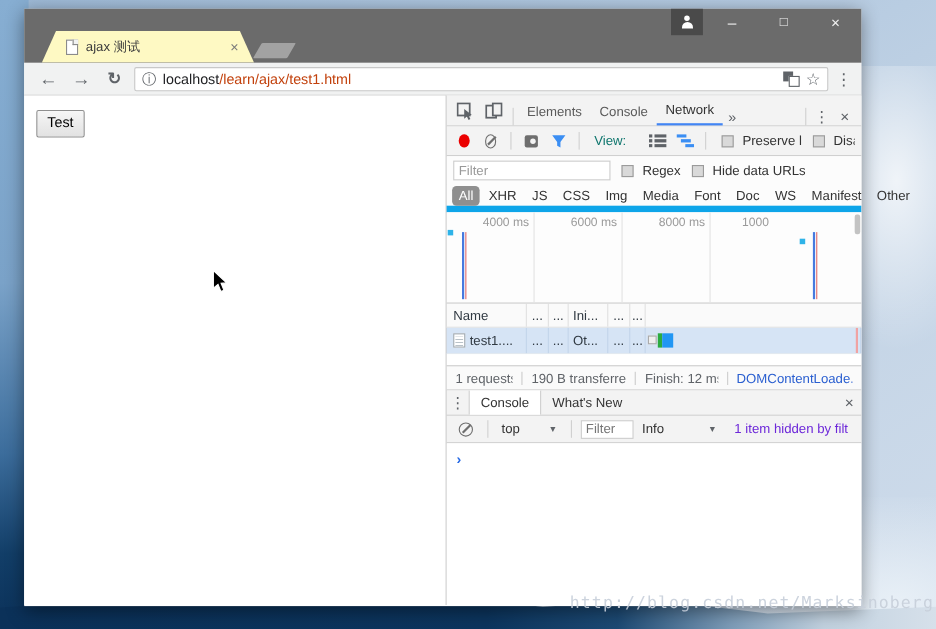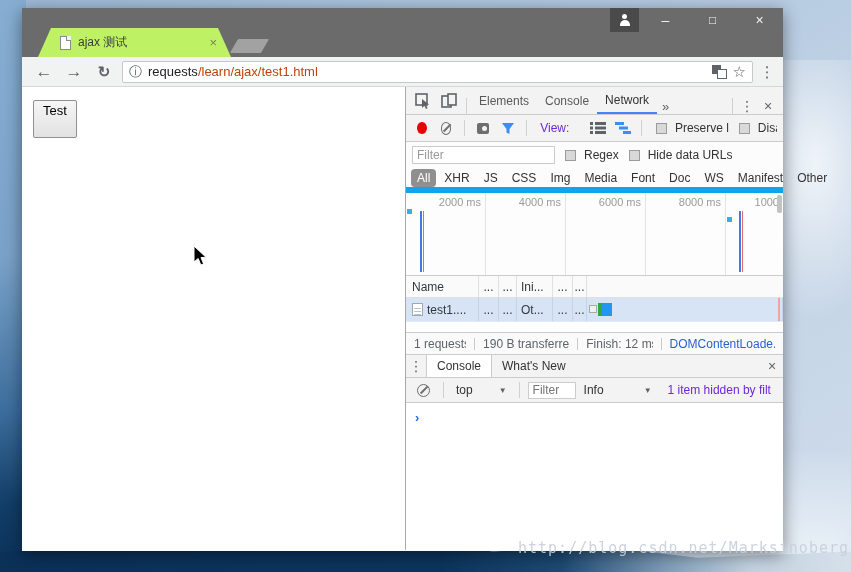--- a/index.html
+++ b/index.html
@@ -34,21 +34,21 @@
   .person { position:relative; width:12px; height:12px; }
   .person::before { content:""; position:absolute; left:3.5px; top:0; width:5px; height:5px;
     border-radius:50%; background:#fff; }
   .person::after { content:""; position:absolute; left:1px; top:6px; width:10px; height:6px;
     border-radius:5px 5px 0 0; background:#fff; }
   .win-controls { position:absolute; right:0; top:0; height:24px; display:flex; }
   .win-btn { width:47px; height:24px; color:#f0f0f0; font-size:14px;
     display:flex; align-items:center; justify-content:center; }
   .win-btn.max { font-size:12px; }
 
-  .tab { position:absolute; left:16px; bottom:0; width:193px; height:29px; background:#bef264;
+  .tab { position:absolute; left:16px; bottom:0; width:193px; height:29px; background:#fef9c3;
     clip-path:polygon(13px 0, 180px 0, 193px 100%, 0 100%);
     display:flex; align-items:center; padding:0 14px 0 22px; gap:7px; }
   .favicon { width:11px; height:14px; background:#fff; border:1px solid #8b8b8b;
     position:relative; flex:0 0 auto; }
   .favicon::after { content:""; position:absolute; right:-1px; top:-1px; width:4px; height:4px;
     background:#f1f2f2; border-left:1px solid #8b8b8b; border-bottom:1px solid #8b8b8b; }
   .tab-title { font-size:12px; color:#3c3c3c; flex:1; overflow:hidden; white-space:nowrap; }
   .tab-close { font-size:13px; color:#7a7a7a; }
   .newtab-btn { position:absolute; left:212px; bottom:4px; width:31px; height:14px;
     background:#a2a2a2; transform:skewX(-30deg); border-radius:1px; }
@@ -67,21 +67,21 @@
   .translate-ico::before { content:""; position:absolute; left:0; top:0; width:9px; height:9px;
     background:#5f6368; }
   .translate-ico::after { content:""; position:absolute; right:0; bottom:0; width:8px; height:8px;
     background:#fff; border:1px solid #5f6368; }
   .star-ico { font-size:15px; color:#5f6368; flex:0 0 auto; }
   .menu-ico { font-size:15px; color:#5f6368; width:16px; text-align:center; }
 
   
   .content { display:flex; height:463px; }
   .page { width:383px; background:#fff; position:relative; }
-  .test-btn { position:absolute; left:11px; top:13px; padding:2px 9px 19px;
+  .test-btn { position:absolute; left:11px; top:13px; padding:2px 9px 6px;
     font-size:13px; color:#000; background:linear-gradient(#f6f6f6,#e2e2e2);
     border:1px solid #8f8f8f; border-radius:2px; }
   .cursor-svg { position:absolute; left:171px; top:158px; }
 
   
   .devtools { width:378px; border-left:1px solid #a8a8a8; background:#fff;
     font-size:12px; color:#303942; display:flex; flex-direction:column; }
   .dt-row { display:flex; align-items:center; flex:0 0 auto; }
   .sep { width:1px; height:16px; background:#d0d0d0; margin:0 4px; flex:0 0 auto; }
 
@@ -96,21 +96,21 @@
 
   .dt-netbar { height:27px; background:#f3f3f3; border-bottom:1px solid #ccc; padding:0 6px; gap:4px; }
   .rec-dot { width:12px; height:12px; border-radius:50%; background:#eb0000; margin:0 5px; }
   .clear-ico { position:relative; width:13px; height:13px; border:1.5px solid #6e6e6e;
     border-radius:50%; margin:0 5px; }
   .clear-ico::after { content:""; position:absolute; left:0.5px; top:4.5px; width:10px; height:1.5px;
     background:#6e6e6e; transform:rotate(-45deg); }
   .cam-ico { width:15px; height:11px; background:#6e6e6e; border-radius:2px; position:relative; margin:0 4px; }
   .cam-ico::after { content:""; position:absolute; left:5px; top:3px; width:5px; height:5px;
     border-radius:50%; background:#f3f3f3; }
-  .view-label { color:#6d28d9; margin:0 14px 0 5px; }
+  .view-label { color:#0f766e; margin:0 14px 0 5px; }
   .cb { width:11px; height:11px; background:#d9d9d9; border:1px solid #9b9b9b; margin:0 4px 0 6px; flex:0 0 auto; }
   .cb-label { color:#333; white-space:nowrap; overflow:hidden; }
 
   .dt-filterrow { height:26px; background:#fcfcfc; padding:0 6px; gap:4px; }
   .filter-input { width:143px; height:18px; border:1px solid #ccc; background:#fff;
     font-size:12px; padding:0 4px; color:#333; font-family:"Liberation Sans",sans-serif; }
   .filter-input::placeholder { color:#999; }
 
   .dt-typerow { height:25px; background:#fcfcfc; padding:0 5px; gap:2px; border-bottom:6px solid #0ea5e9; }
   .pill { padding:2px 6px; color:#333; border-radius:4px; }
@@ -205,21 +205,21 @@
     </div>
     <div class="newtab-btn"></div>
   </div>
 
   <div class="toolbar">
     <span class="nav-ico">←</span>
     <span class="nav-ico">→</span>
     <span class="nav-ico reload">↻</span>
     <div class="omnibox">
       <span class="info-ico">ⓘ</span>
-      <span class="url"><span class="host">requests</span><span class="path">/learn/ajax/test1.html</span></span>
+      <span class="url"><span class="host">localhost</span><span class="path">/learn/ajax/test1.html</span></span>
       <span class="translate-ico"></span>
       <span class="star-ico">☆</span>
     </div>
     <span class="menu-ico">⋮</span>
   </div>
 
   <div class="content">
 
     <div class="page">
       <button class="test-btn">Test</button>
@@ -307,23 +307,20 @@
         <span class="pill">Media</span>
         <span class="pill">Font</span>
         <span class="pill">Doc</span>
         <span class="pill">WS</span>
         <span class="pill">Manifest</span>
         <span class="pill">Other</span>
       </div>
 
       <div class="overview">
         <div class="ruler">
-          <div class="ruler-seg" style="width:80px">
-              <span>2000 ms</span>
-            </div>
           <div class="ruler-seg" style="width:80px">
               <span>4000 ms</span>
             </div>
           <div class="ruler-seg" style="width:80px">
               <span>6000 ms</span>
             </div>
           <div class="ruler-seg" style="width:80px">
               <span>8000 ms</span>
             </div>
           <div class="ruler-seg last" style="width:57px">

